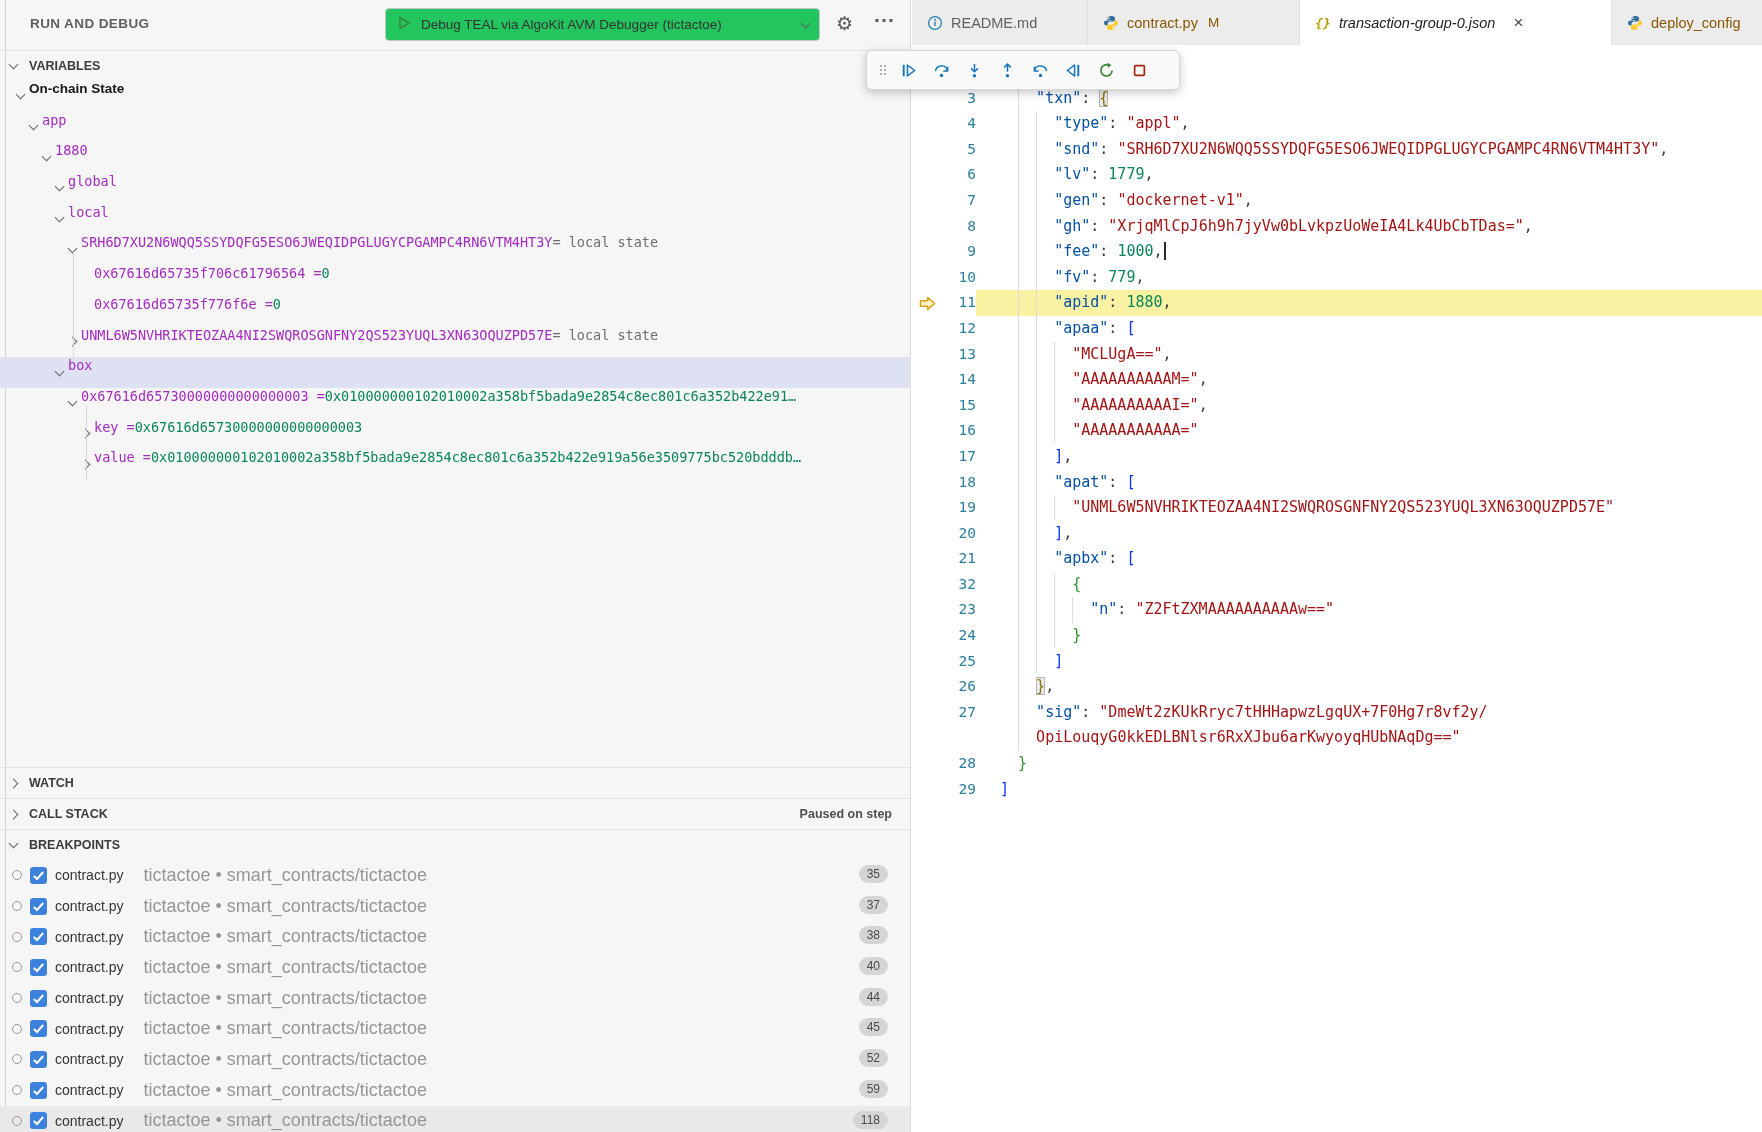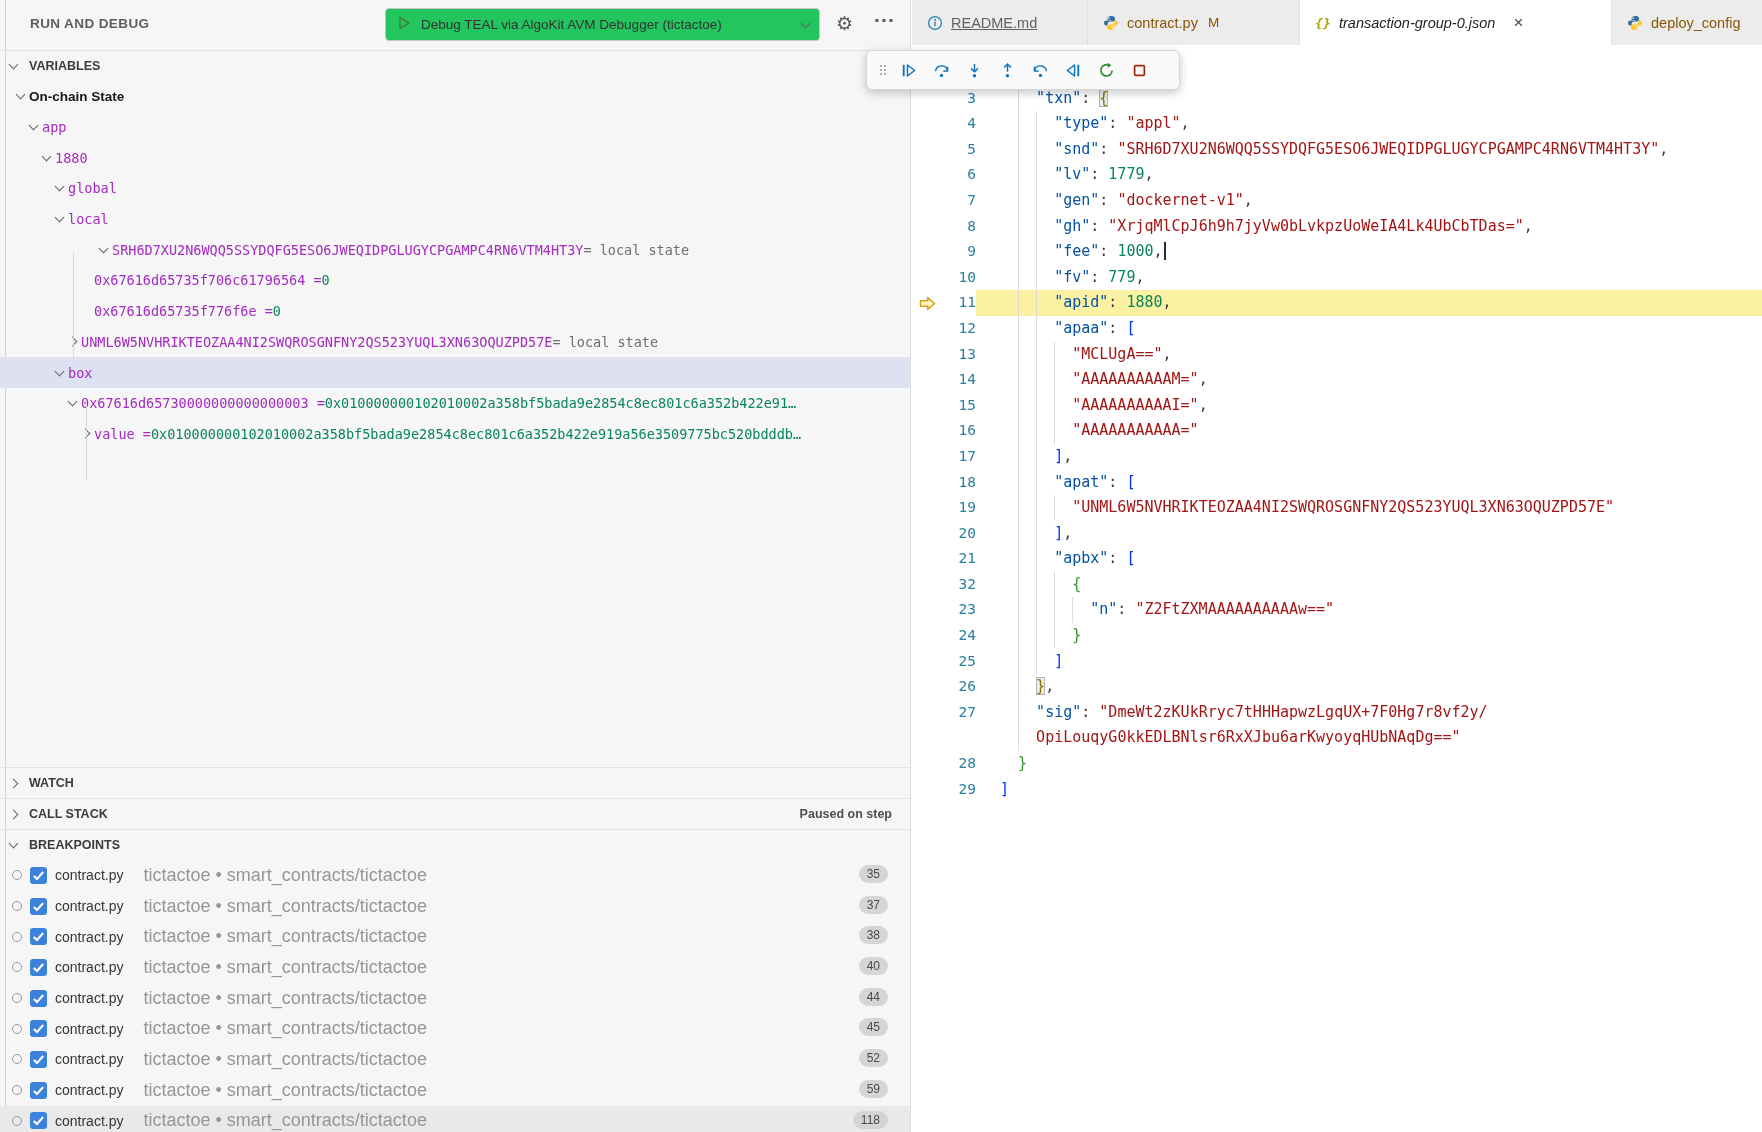--- a/index.html
+++ b/index.html
@@ -26,21 +26,21 @@
   .chev.down { transform:rotate(45deg); margin-top:-3px; }
   .chev.right { transform:rotate(-45deg); }
   .chev.none { visibility:hidden; }
   .chevbox { width:17px; display:flex; justify-content:center; align-items:center; flex:none; }
 
   .sechead { display:flex; align-items:center; gap:12px; padding-left:10px; height:31px;
              font-size:12.5px; font-weight:700; color:#3b3b3b; border-top:1px solid #e3e3e3;
              position:relative; }
   #vars-section { position:absolute; top:50px; left:0; width:100%; }
   #vartree { width:100%; }
-  .trow { height:30.7px; display:flex; align-items:center; white-space:nowrap;
+  .trow { height:30.7px; display:flex; white-space:nowrap;
           font-family:"DejaVu Sans Mono", monospace; font-size:13.5px; overflow:hidden; }
   .trow.sel { background:#dee1f2; }
   .c-p { color:#a32bbf; }
   .c-g { color:#098658; }
   .c-gr { color:#6e6e6e; }
   .c-b { color:#161616; font-family:"Liberation Sans", sans-serif; font-weight:700; font-size:13.5px; }
   .tguide { position:absolute; width:1px; background:#d9d9d9; }
 
   #bottom-sections { position:absolute; top:767px; left:0; width:100%; }
   .paused { position:absolute; right:18px; top:8px; font-size:12.5px; font-weight:600; color:#4f4f4f; }
@@ -143,21 +143,21 @@
               <span class="chev down"></span>
             </span>
             <span class="c-p">global</span>
           </div>
           <div class="trow" style="padding-left: 51px;">
             <span class="chevbox">
               <span class="chev down"></span>
             </span>
             <span class="c-p">local</span>
           </div>
-          <div class="trow" style="padding-left: 64px; margin-left: 31px;">
+          <div class="trow" style="padding-left: 64px;">
             <span class="chevbox">
               <span class="chev down"></span>
             </span>
             <span class="c-p">SRH6D7XU2N6WQQ5SSYDQFG5ESO6JWEQIDPGLUGYCPGAMPC4RN6VTM4HT3Y</span>
             <span class="c-gr"> = local state</span>
           </div>
           <div class="trow" style="padding-left: 77px;">
             <span class="chevbox">
               <span class="chev none"></span>
             </span>
@@ -183,20 +183,27 @@
               <span class="chev down"></span>
             </span>
             <span class="c-p">box</span>
           </div>
           <div class="trow" style="padding-left: 64px;">
             <span class="chevbox">
               <span class="chev down"></span>
             </span>
             <span class="c-p">0x67616d65730000000000000003 = </span>
             <span class="c-g">0x010000000102010002a358bf5bada9e2854c8ec801c6a352b422e91…</span>
+          </div>
+          <div class="trow" style="padding-left: 77px;">
+            <span class="chevbox">
+              <span class="chev right"></span>
+            </span>
+            <span class="c-p">key = </span>
+            <span class="c-g">0x67616d65730000000000000003</span>
           </div>
           <div class="trow" style="padding-left: 77px;">
             <span class="chevbox">
               <span class="chev right"></span>
             </span>
             <span class="c-p">value = </span>
             <span class="c-g">0x010000000102010002a358bf5bada9e2854c8ec801c6a352b422e919a56e3509775bc520bdddb…</span>
           </div>
         </div>
     </div>
@@ -307,21 +314,21 @@
               </svg></span>
             <span class="bpfile">contract.py</span>
             <span class="bppath">tictactoe • smart_contracts/tictactoe</span>
             <span class="bpbadge">118</span>
           </div>
         </div>
     </div>
   </div>
 
   <div class="tabbar" id="tabbar">
-      <div class="tab" style="width: 176px; text-decoration: underline;">
+      <div class="tab" style="width: 176px;">
         <span class="ticon">
           <svg width="16" height="16" viewBox="0 0 16 16">
             <circle cx="8" cy="8" r="6.4" fill="none" stroke="#2484ae" stroke-width="1.3"></circle>
             <rect x="7.3" y="6.6" width="1.4" height="4.4" fill="#2484ae"></rect>
             <circle cx="8" cy="4.7" r="0.95" fill="#2484ae"></circle>
           </svg>
         </span>
         <span>README.md</span>
       </div>
       <div class="tab mod" style="width: 212px;">

